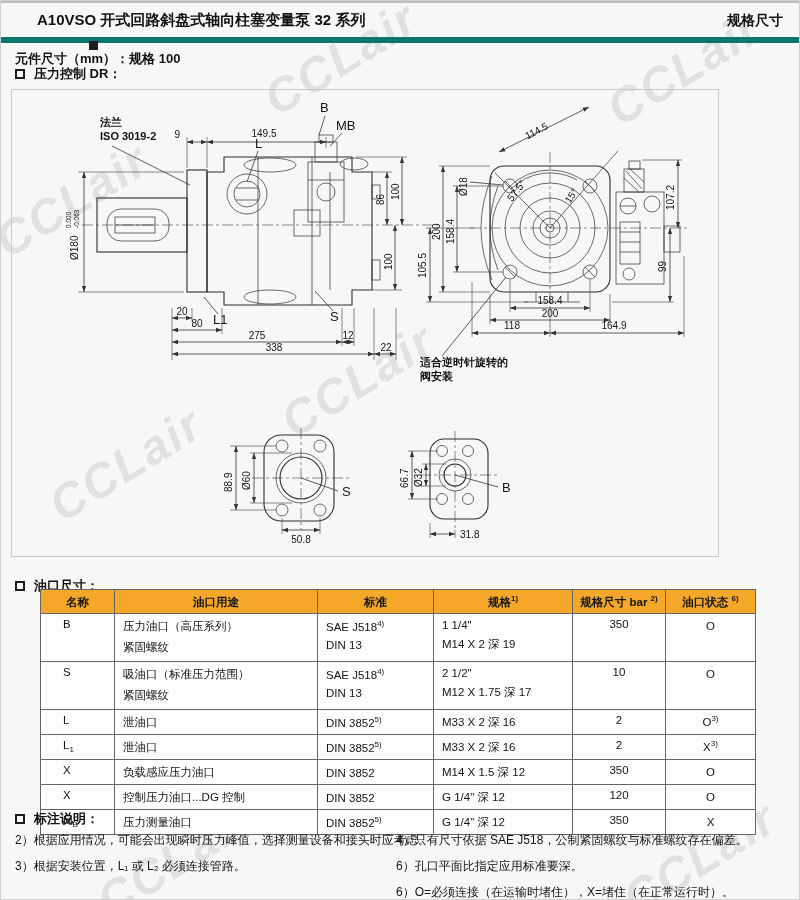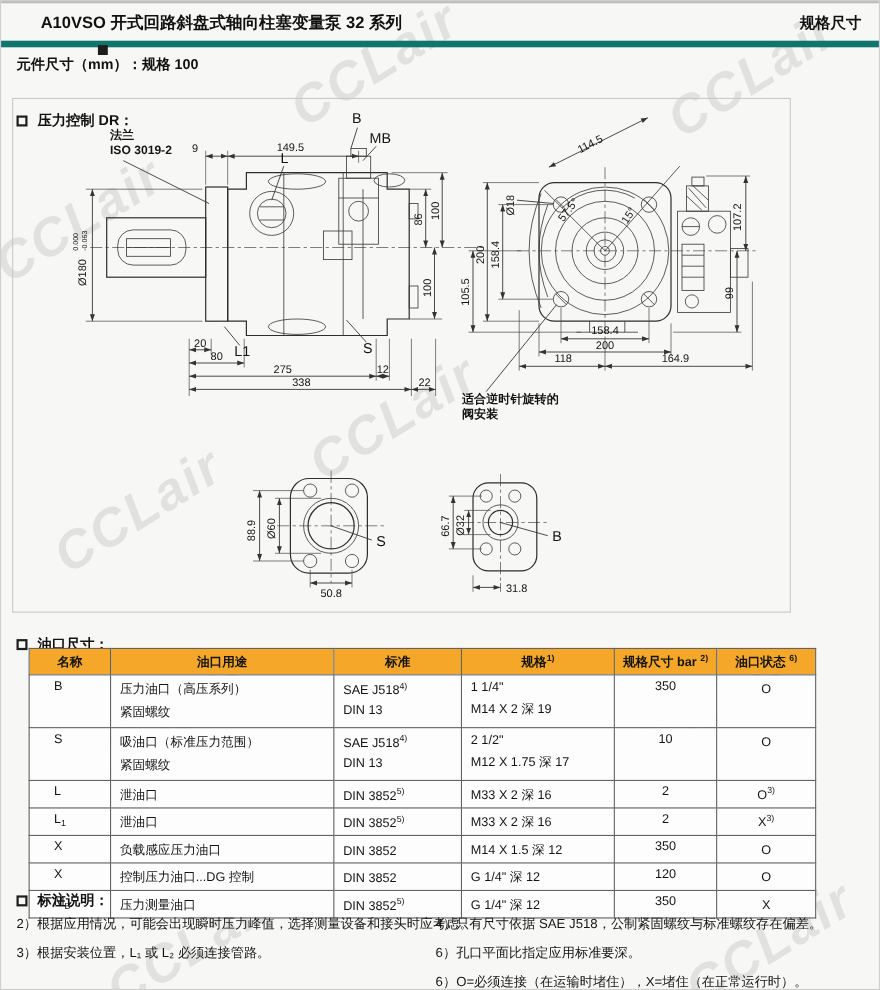--- a/index.html
+++ b/index.html
@@ -21,21 +21,21 @@
   .ol{stroke:#2e2e2e;stroke-width:1.1;fill:none;}
   .dt{stroke:#3a3a3a;stroke-width:0.75;fill:none;}
   .cl{stroke:#5a5a5a;stroke-width:0.7;fill:none;stroke-dasharray:11 3 3 3;}
   .ext{stroke:#4a4a4a;stroke-width:0.65;fill:none;}
   .dim{stroke:#333;stroke-width:0.8;fill:none;marker-start:url(#arr);marker-end:url(#arr);}
   .ldr{stroke:#333;stroke-width:0.8;fill:none;}
   .dtx{font-size:10px;}
   .ptx{font-size:13px;}
   .ctx{font-size:11px;font-weight:bold;}
   
-  .ports{position:absolute;left:14px;top:588px;z-index:1;padding-left:11px;}
+  .ports{position:absolute;left:28px;top:588px;z-index:1;padding-left:11px;}
   table{border-collapse:collapse;table-layout:fixed;}
   td,th{border:1px solid #636363;font-size:11.5px;color:#141414;vertical-align:top;overflow:hidden;white-space:nowrap;}
   th{background:#F4A728;height:21px;font-weight:bold;text-align:center;vertical-align:middle;}
   td{background:#fdfdfd;}
   tr.tall td{height:42px;}
   tr.short td{height:19px;}
   .c-name{padding-left:22px;}
   .c-use,.c-std,.c-spec{padding-left:8px;}
   .c-peak,.c-state{text-align:center;}
   .ln{padding-top:4px;}
@@ -66,21 +66,21 @@
 
   <div class="titlebar">
     <div class="title">A10VSO 开式回路斜盘式轴向柱塞变量泵  32 系列</div>
     <div class="title-right">规格尺寸</div>
   </div>
 
   <div class="sec" style="top:40px;flex-direction:column;">
     <span class="bullet"></span>
     <span>元件尺寸（mm）：规格 100</span>
   </div>
-  <div class="sec" style="top:64px;margin-top:36px;">
+  <div class="sec" style="top:64px;">
     <span class="bullet hollow"></span>
     <span>压力控制  DR：</span>
   </div>
 
   <div class="draw-box">
   <svg width="706" height="466" viewBox="0 0 706 466" xmlns="http://www.w3.org/2000/svg">
     <defs>
       <marker id="arr" viewBox="0 0 10 8" markerWidth="9" markerHeight="7" refX="9" refY="4" orient="auto-start-reverse">
         <path d="M0,0.8 L9,4 L0,7.2 Z" fill="#333"></path>
       </marker>

